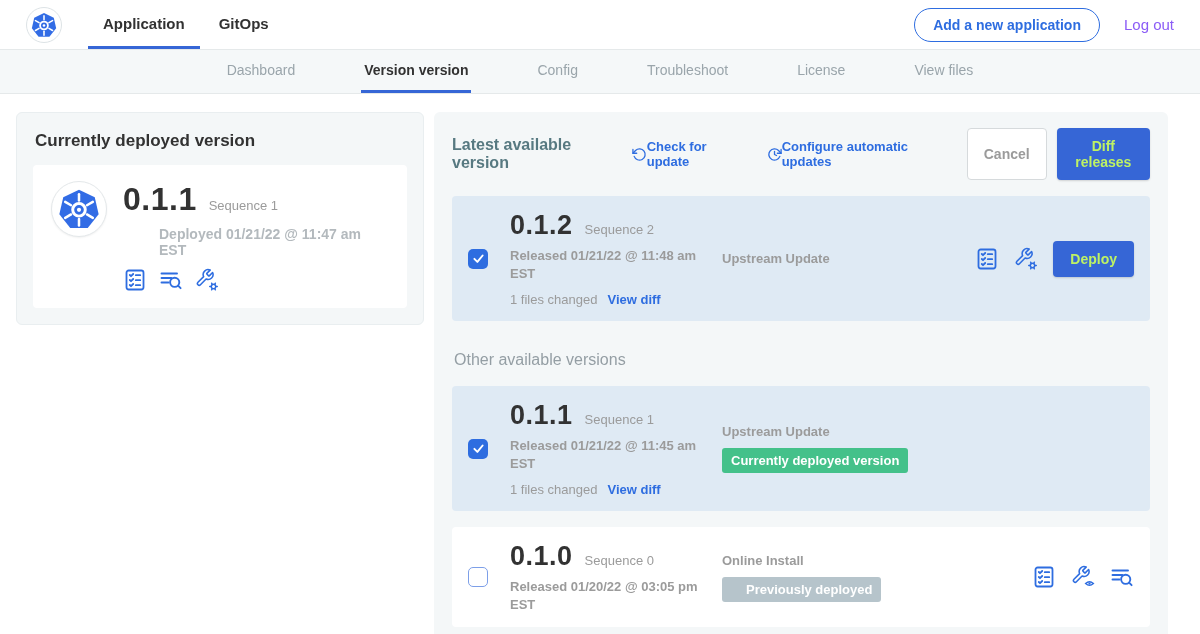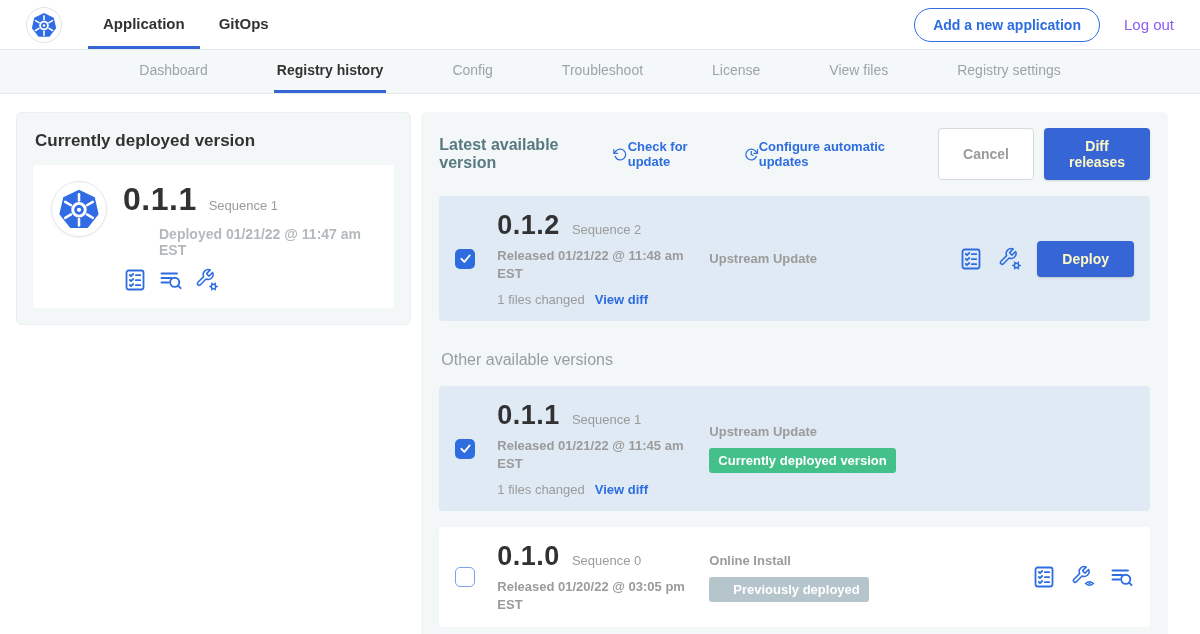--- a/index.html
+++ b/index.html
@@ -47,24 +47,24 @@
   .icon-row { display:flex; align-items:center; gap:12px; margin-top:10px; color:var(--link-blue,#2e6de0); }
   .icon { width:24px; height:24px; display:block; }
   .icon-sm { width:17px; height:17px; display:block; }
 
   .right-panel { flex:1; background:var(--panel-bg,#f4f7f8); border-radius:6px; padding:16px 18px 18px; }
   .right-header { display:flex; align-items:center; margin-bottom:16px; }
   .right-title { font-size:16px; font-weight:bold; color:var(--slate-title,#577981); margin-right:20px; }
   .hdr-link { display:flex; align-items:center; color:var(--link-blue,#2e6de0);
     font-size:13px; font-weight:bold; margin-right:26px; cursor:pointer; }
   .hdr-actions { margin-left:auto; display:flex; gap:10px; }
-  .btn { border-radius:4px; font-size:14px; font-weight:bold; padding:9px 24px; cursor:pointer;
+  .btn { border-radius:4px; font-size:14px; font-weight:bold; padding:9px 16px; cursor:pointer;
     font-family:inherit; border:1px solid transparent; }
   .btn-muted { background:#fff; border-color:#d6dadc; color:var(--muted-text,#9b9b9b); }
-  .btn-primary { background:var(--primary-blue,#3666d6); color:#fef9c3; box-shadow:0 1px 2px rgba(0,0,0,.15); }
+  .btn-primary { background:var(--primary-blue,#3666d6); color:#bef264; box-shadow:0 1px 2px rgba(0,0,0,.15); }
   .btn-outline { background:#fff; border-color:var(--link-blue,#2e6de0); color:var(--link-blue,#2e6de0); }
 
   .version-row { border-radius:4px; padding:14px 16px; display:flex; align-items:center; }
   .version-row.selected { background:var(--selected-row,#dfeaf4); }
   .version-row.plain { background:#fff; }
   .checkbox { width:20px; height:20px; border-radius:5px; flex:0 0 auto; margin-right:22px;
     display:flex; align-items:center; justify-content:center; cursor:pointer; }
   .checkbox.checked { background:var(--link-blue,#2e6de0); }
   .checkbox.unchecked { background:#fff; border:1px solid #7d9fe8; }
   .ver-col { width:212px; }
@@ -166,26 +166,25 @@
     <div class="topnav-tab">GitOps</div>
   </nav>
   <div class="topnav-right">
     <button class="pill-btn">Add a new application</button>
     <span class="logout">Log out</span>
   </div>
 </header>
 
 <nav class="subnav">
   <div class="subnav-tab">Dashboard</div>
-  <div class="subnav-tab active">Registry history</div>
+  <div class="subnav-tab active">Version version</div>
   <div class="subnav-tab">Config</div>
   <div class="subnav-tab">Troubleshoot</div>
   <div class="subnav-tab">License</div>
   <div class="subnav-tab">View files</div>
-  <div class="subnav-tab">Registry settings</div>
 </nav>
 
 <main class="main">
 
   <section class="left-panel">
     <h2 class="left-title">Currently deployed version</h2>
     <div class="deployed-card">
       <span class="avatar-lg">
         <svg class="icon" style="width:42px;height:42px">
             <use href="#i-k8s"></use>

